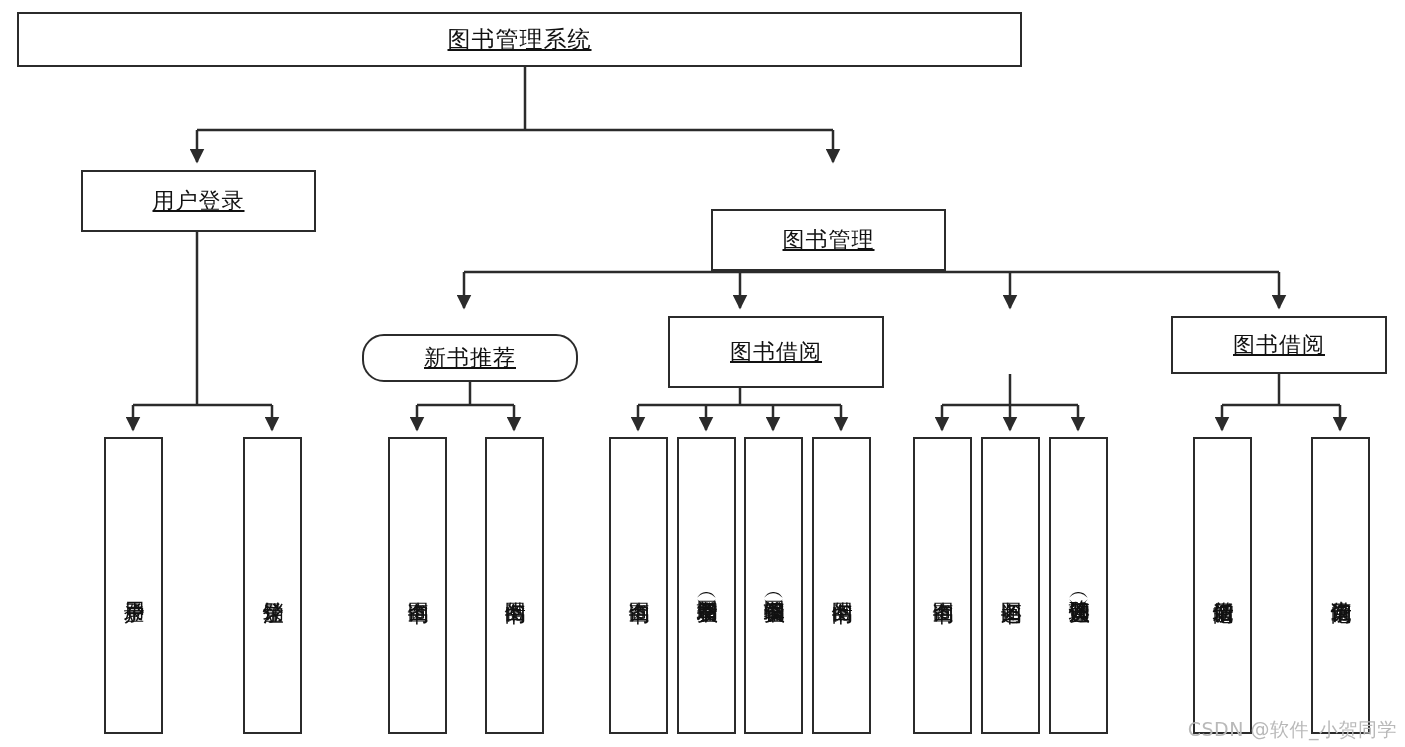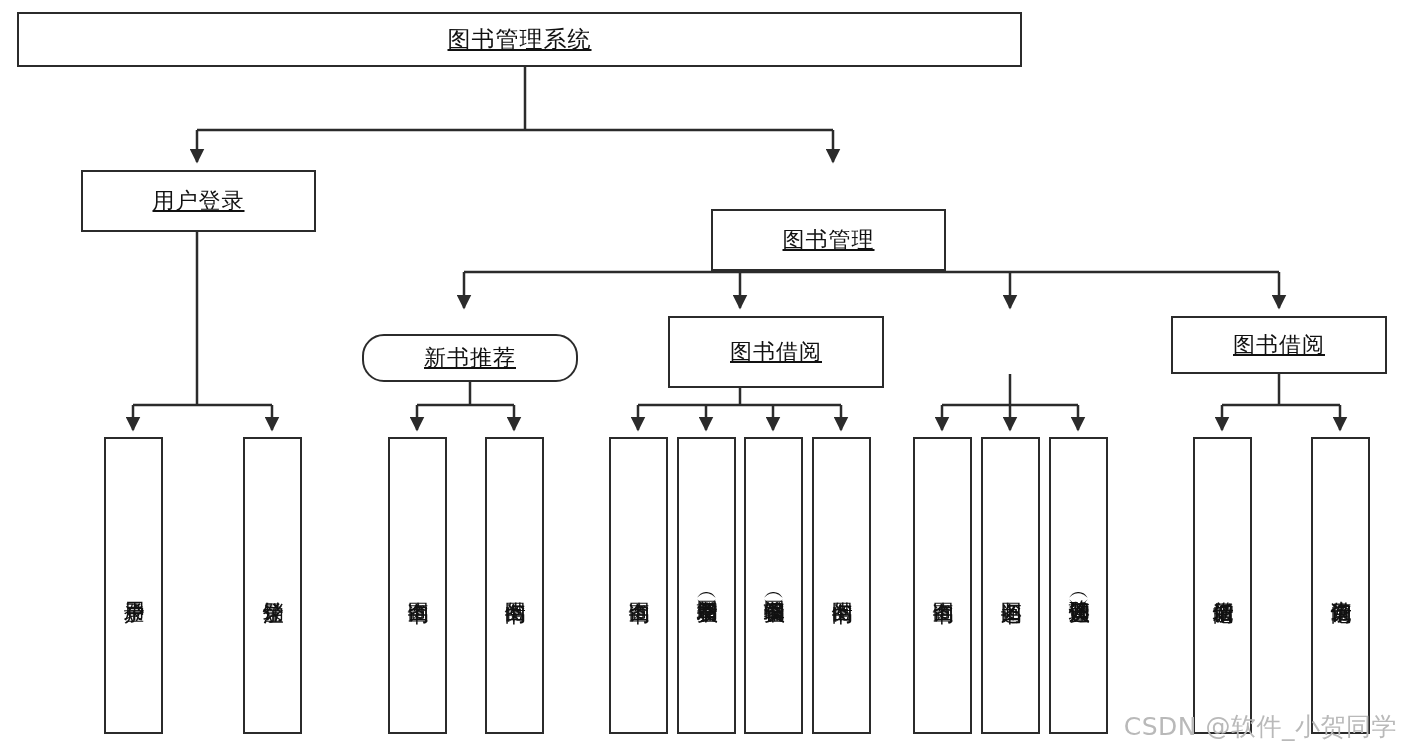--- a/index.html
+++ b/index.html
@@ -51,21 +51,21 @@
     padding: 6px 0;
     text-align: center;
   }
   .root {
     font-size: 23px;
   }
   .watermark {
     position: absolute;
     right: 8px;
     bottom: 4px;
-    font-size: 25px;
+    font-size: 19px;
     color: #b9b9b9;
     z-index: 5;
     white-space: nowrap;
     letter-spacing: 0.5px;
   }
 </style>
 </head>
 <body>
 
 <div id="canvas">

